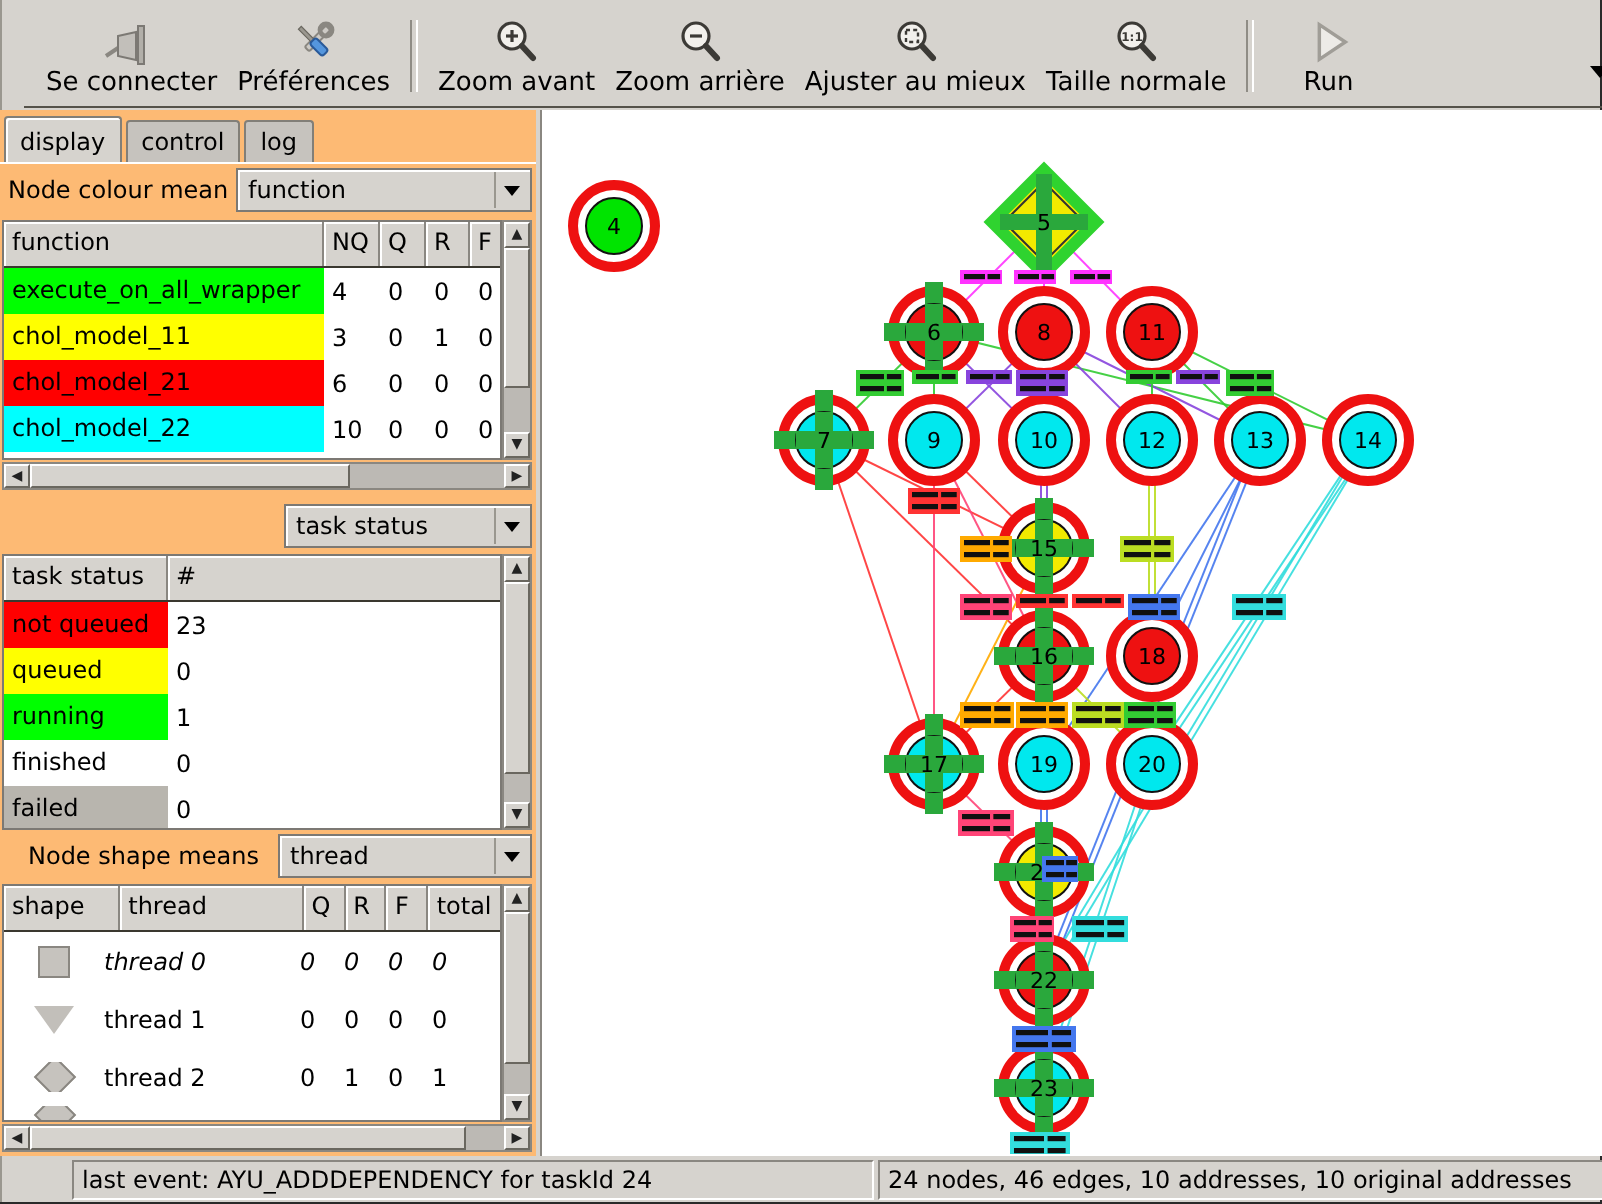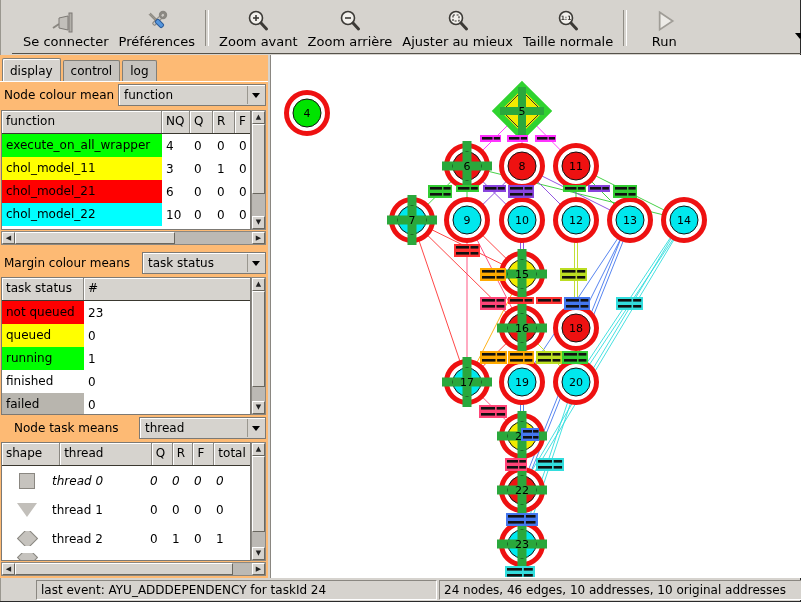--- a/index.html
+++ b/index.html
@@ -201,21 +201,20 @@
     <div class="thumb" style="position:absolute;top:13px;left:0;width:13px;height:70px;"></div>
     <div class="sbtn" style="position:absolute;bottom:0;left:0;">▼</div>
   </div>
   <div class="hsb" style="left:1px;top:176px;width:265px;height:14px;">
     <div class="sbtn">◀</div>
     <div class="thumb" style="width:160px;"></div>
     <div style="flex:1;"></div>
     <div class="sbtn">▶</div>
   </div>
 
-  <div class="secrow" style="left:4px;top:196px;height:24px;">Margin colour means</div>
   <div class="combo" style="left:142px;top:197px;width:124px;">
     <span>task status</span>
     <span class="arrowbox">
       <svg width="8" height="5" viewBox="0 0 8 5">
           <polygon points="0,0 8,0 4,5" fill="#000"></polygon>
         </svg>
     </span>
   </div>
   <div class="tbl" style="left:1px;top:222px;width:250px;height:138px;">
     <div class="thead">
@@ -244,21 +243,21 @@
           <div class="td" style="width: 160px;">0</div>
         </div>
       </div>
   </div>
   <div class="vsb" style="left:251px;top:222px;width:15px;height:138px;">
     <div class="sbtn" style="position:absolute;top:0;left:0;">▲</div>
     <div class="thumb" style="position:absolute;top:13px;left:0;width:13px;height:96px;"></div>
     <div class="sbtn" style="position:absolute;bottom:0;left:0;">▼</div>
   </div>
 
-  <div class="secrow" style="left:14px;top:361px;height:24px;">Node task means</div>
+  <div class="secrow" style="left:14px;top:361px;height:24px;">Node shape means</div>
   <div class="combo" style="left:139px;top:362px;width:127px;">
     <span>thread</span>
     <span class="arrowbox">
       <svg width="8" height="5" viewBox="0 0 8 5">
           <polygon points="0,0 8,0 4,5" fill="#000"></polygon>
         </svg>
     </span>
   </div>
   <div class="tbl" style="left:1px;top:387px;width:250px;height:119px;">
     <div class="thead">

